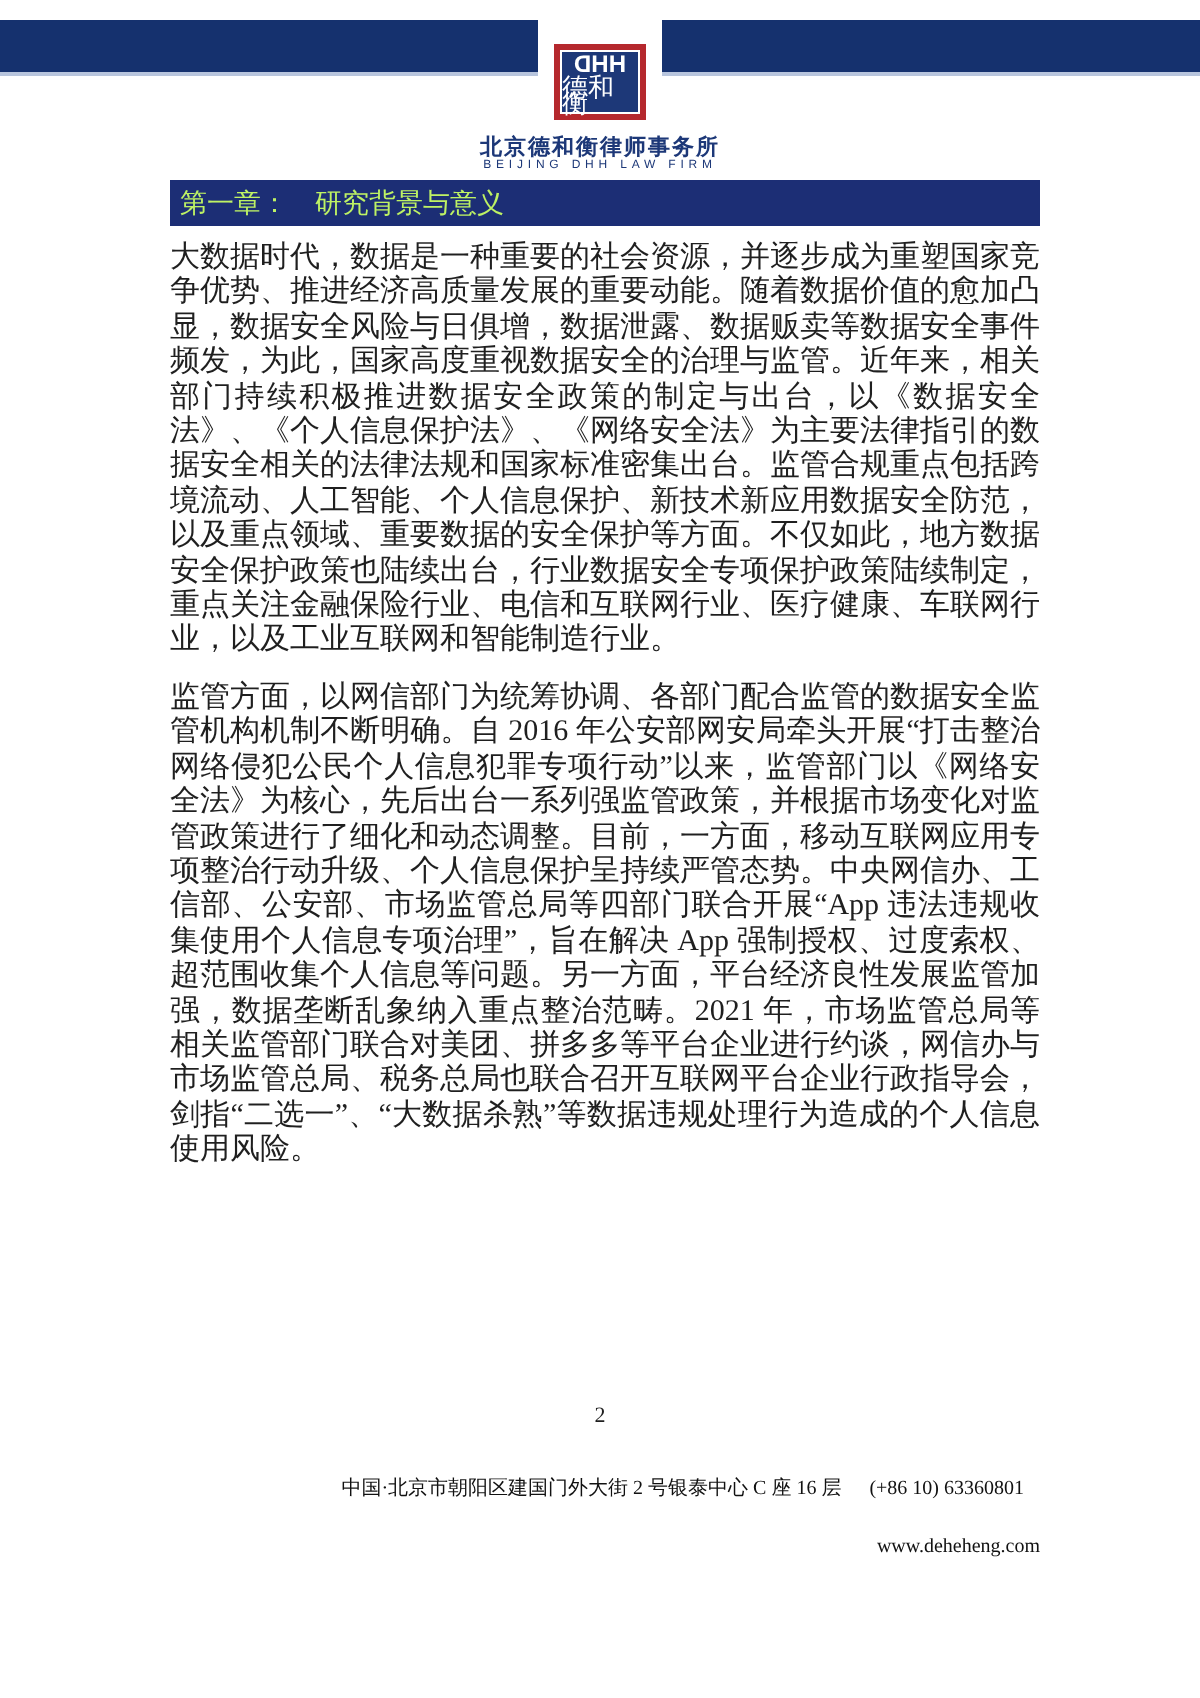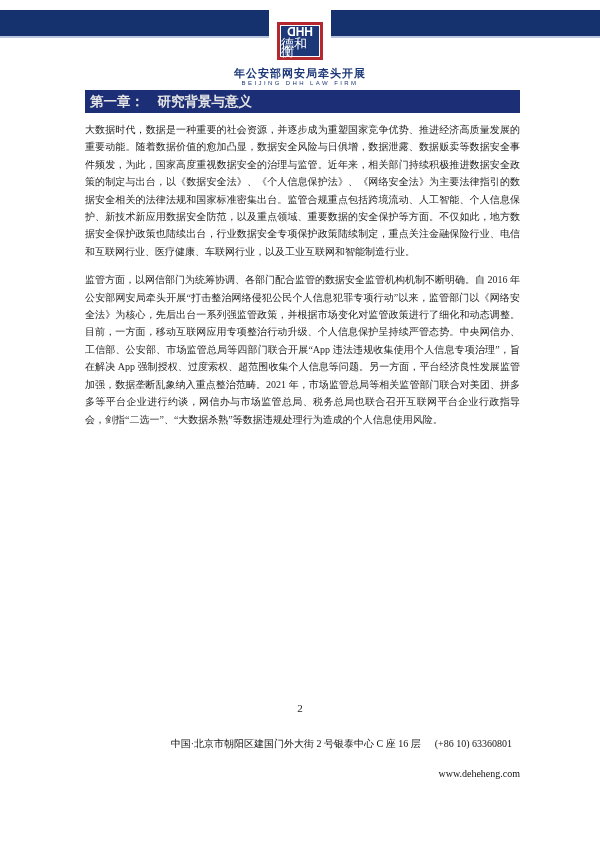--- a/index.html
+++ b/index.html
@@ -95,34 +95,34 @@
     position: absolute;
     top: 90px; left: 85px;
     width: 435px; height: 23px;
     background: #1c2e75;
     box-sizing: border-box;
     padding-left: 5px;
     display: flex;
     align-items: center;
   }
   .chapter-bar span {
-    color: #e5e5e5;
+    color: #bef264;
     font-family: "Liberation Sans", sans-serif;
-    font-weight: bold;
+    font-weight: normal;
     font-size: 13.5px;
     white-space: pre;
   }
 
   
   .content {
     position: absolute;
     top: 121px; left: 85px;
     width: 435px;
     color: #1f1f1f;
-    font-size: 10px;
+    font-size: 15px;
     line-height: 17.4px;
     text-align: justify;
     font-family: "Liberation Serif", serif;
   }
   .content p { margin: 0 0 11px 0; }
 
   
   .page-number {
     position: absolute;
     top: 702px; left: 0;
@@ -160,21 +160,21 @@
 
   <div class="logo-panel">
     <div class="logo-mark">
       <div class="logo-core">
         <div class="logo-dhh"><span class="flip">D</span><span>HH</span></div>
         <div class="logo-divider"></div>
         <div class="logo-script">德和衡</div>
       </div>
     </div>
   </div>
-  <div class="firm-cn">年公安部网安局牵头开展</div>
+  <div class="firm-cn">北京德和衡律师事务所</div>
   <div class="firm-en">BEIJING DHH LAW FIRM</div>
 
   <div class="chapter-bar">
     <span>第一章：　研究背景与意义</span>
   </div>
 
   <div class="content">
     <p>大数据时代，数据是一种重要的社会资源，并逐步成为重塑国家竞争优势、推进经济高质量发展的重要动能。随着数据价值的愈加凸显，数据安全风险与日俱增，数据泄露、数据贩卖等数据安全事件频发，为此，国家高度重视数据安全的治理与监管。近年来，相关部门持续积极推进数据安全政策的制定与出台，以《数据安全法》、《个人信息保护法》、《网络安全法》为主要法律指引的数据安全相关的法律法规和国家标准密集出台。监管合规重点包括跨境流动、人工智能、个人信息保护、新技术新应用数据安全防范，以及重点领域、重要数据的安全保护等方面。不仅如此，地方数据安全保护政策也陆续出台，行业数据安全专项保护政策陆续制定，重点关注金融保险行业、电信和互联网行业、医疗健康、车联网行业，以及工业互联网和智能制造行业。</p>
     <p>监管方面，以网信部门为统筹协调、各部门配合监管的数据安全监管机构机制不断明确。自 2016 年公安部网安局牵头开展“打击整治网络侵犯公民个人信息犯罪专项行动”以来，监管部门以《网络安全法》为核心，先后出台一系列强监管政策，并根据市场变化对监管政策进行了细化和动态调整。目前，一方面，移动互联网应用专项整治行动升级、个人信息保护呈持续严管态势。中央网信办、工信部、公安部、市场监管总局等四部门联合开展“App 违法违规收集使用个人信息专项治理”，旨在解决 App 强制授权、过度索权、超范围收集个人信息等问题。另一方面，平台经济良性发展监管加强，数据垄断乱象纳入重点整治范畴。2021 年，市场监管总局等相关监管部门联合对美团、拼多多等平台企业进行约谈，网信办与市场监管总局、税务总局也联合召开互联网平台企业行政指导会，剑指“二选一”、“大数据杀熟”等数据违规处理行为造成的个人信息使用风险。</p>
   </div>

